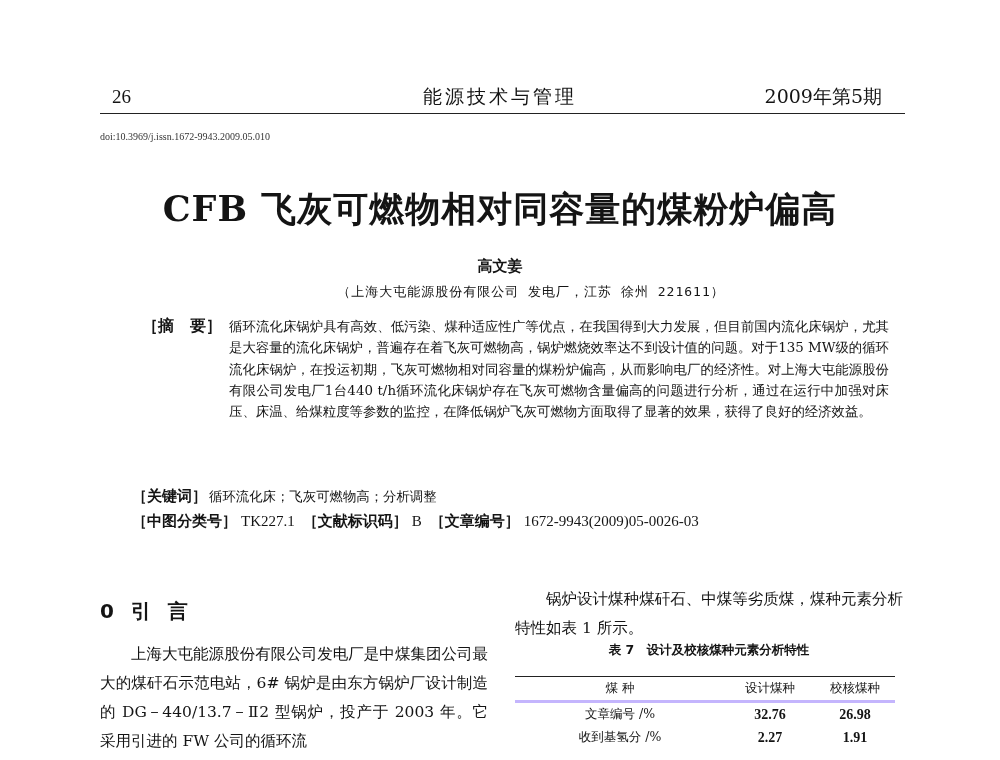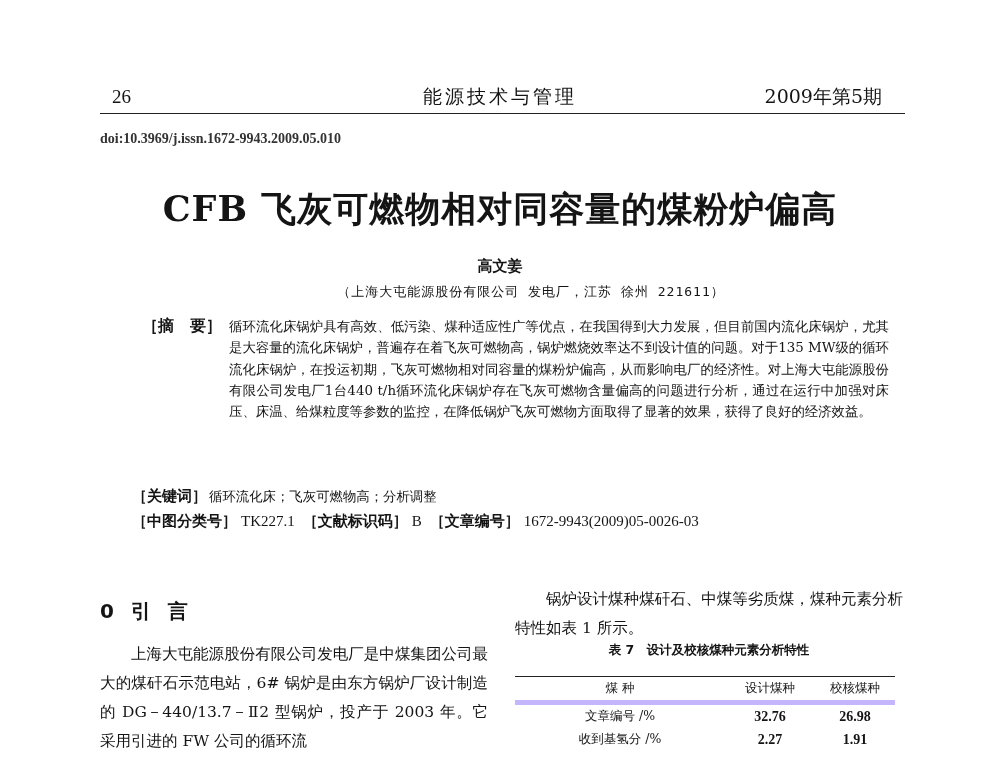--- a/index.html
+++ b/index.html
@@ -7,39 +7,39 @@
       width: 1000px; height: 760px; overflow: hidden;
       background: #ffffff; color: #141414;
       font-family: "DejaVu Serif", "Liberation Serif", serif;
       position: relative;
     }
     .abs { position: absolute; }
     .header-page { left: 112px; top: 86px; font-size: 19px; font-family: "Liberation Serif", serif; }
     .header-journal { left: 0; width: 1000px; top: 84px; text-align: center; font-size: 19px; letter-spacing: 3px; }
     .header-issue { right: 118px; top: 84px; font-size: 19px; }
     .header-rule { left: 100px; width: 805px; top: 113px; height: 0; border-top: 1.5px solid #222; }
-    .doi { left: 100px; top: 131px; font-size: 14px; font-family: "Liberation Serif", serif; color: #333; font-weight: bold; }
+    .doi { left: 100px; top: 131px; font-size: 10px; font-family: "Liberation Serif", serif; color: #333; }
     .title { left: 0; width: 1000px; top: 186px; text-align: center; font-size: 35px; font-weight: bold; letter-spacing: 1px; }
     .author { left: 0; width: 1000px; top: 257px; text-align: center; font-size: 15px; font-weight: bold; font-family: "DejaVu Sans", sans-serif; }
     .affil { left: 0; width: 1000px; top: 283px; text-align: center; font-size: 13px; font-family: "DejaVu Sans Mono", monospace; letter-spacing: 1px; padding-left: 31px; }
     .abs-label { left: 142px; top: 316px; font-size: 16px; font-weight: bold; font-family: "DejaVu Sans", sans-serif; }
     .abs-text { left: 229px; top: 316px; width: 660px; font-size: 13.4px; line-height: 21.3px; text-align: justify; }
     .kw-row { left: 132px; top: 487px; font-size: 15px; }
     .kw-label { font-weight: bold; font-family: "DejaVu Sans", sans-serif; }
     .kw-text { margin-left: 2px; font-size: 13.4px; }
     .cls-row { left: 132px; top: 512px; font-size: 15px; white-space: nowrap; }
     .cls-label { font-weight: bold; font-family: "DejaVu Sans", sans-serif; }
     .cls-val { font-family: "Liberation Serif", serif; font-size: 15px; margin: 0 8px 0 4px; }
     .sec-head { left: 100px; top: 598px; font-size: 20px; font-weight: bold; font-family: "DejaVu Sans", sans-serif; word-spacing: 10px; }
     .left-col { left: 100px; top: 640px; width: 388px; font-size: 15.5px; line-height: 29px; text-align: justify; }
     .right-col { left: 515px; top: 585px; width: 388px; font-size: 15.5px; line-height: 29px; text-align: justify; }
     .indent { text-indent: 2em; }
     .table-caption { left: 515px; top: 642px; width: 388px; text-align: center; font-size: 12.5px; font-weight: bold; font-family: "DejaVu Sans", sans-serif; }
     .data-table { left: 515px; top: 676px; width: 380px; border-collapse: collapse; font-size: 12.5px; }
-    .data-table th { font-weight: normal; padding: 3px 0; border-top: 1.5px solid #222; border-bottom: 5px solid #c4b5fd; }
+    .data-table th { font-weight: normal; padding: 3px 0; border-top: 1.5px solid #222; border-bottom: 3px solid #c4b5fd; }
     .data-table td { padding: 3px 0; font-family: "Liberation Serif", serif; }
     .data-table td.lbl { font-family: "DejaVu Serif", serif; }
     .c1 { width: 210px; text-align: center; }
     .c2 { width: 90px; text-align: center; }
     .c3 { width: 80px; text-align: center; }
     .data-table td.c2, .data-table td.c3 { font-weight: bold; font-size: 14px; }
   </style>
 </head>
 <body>
 

